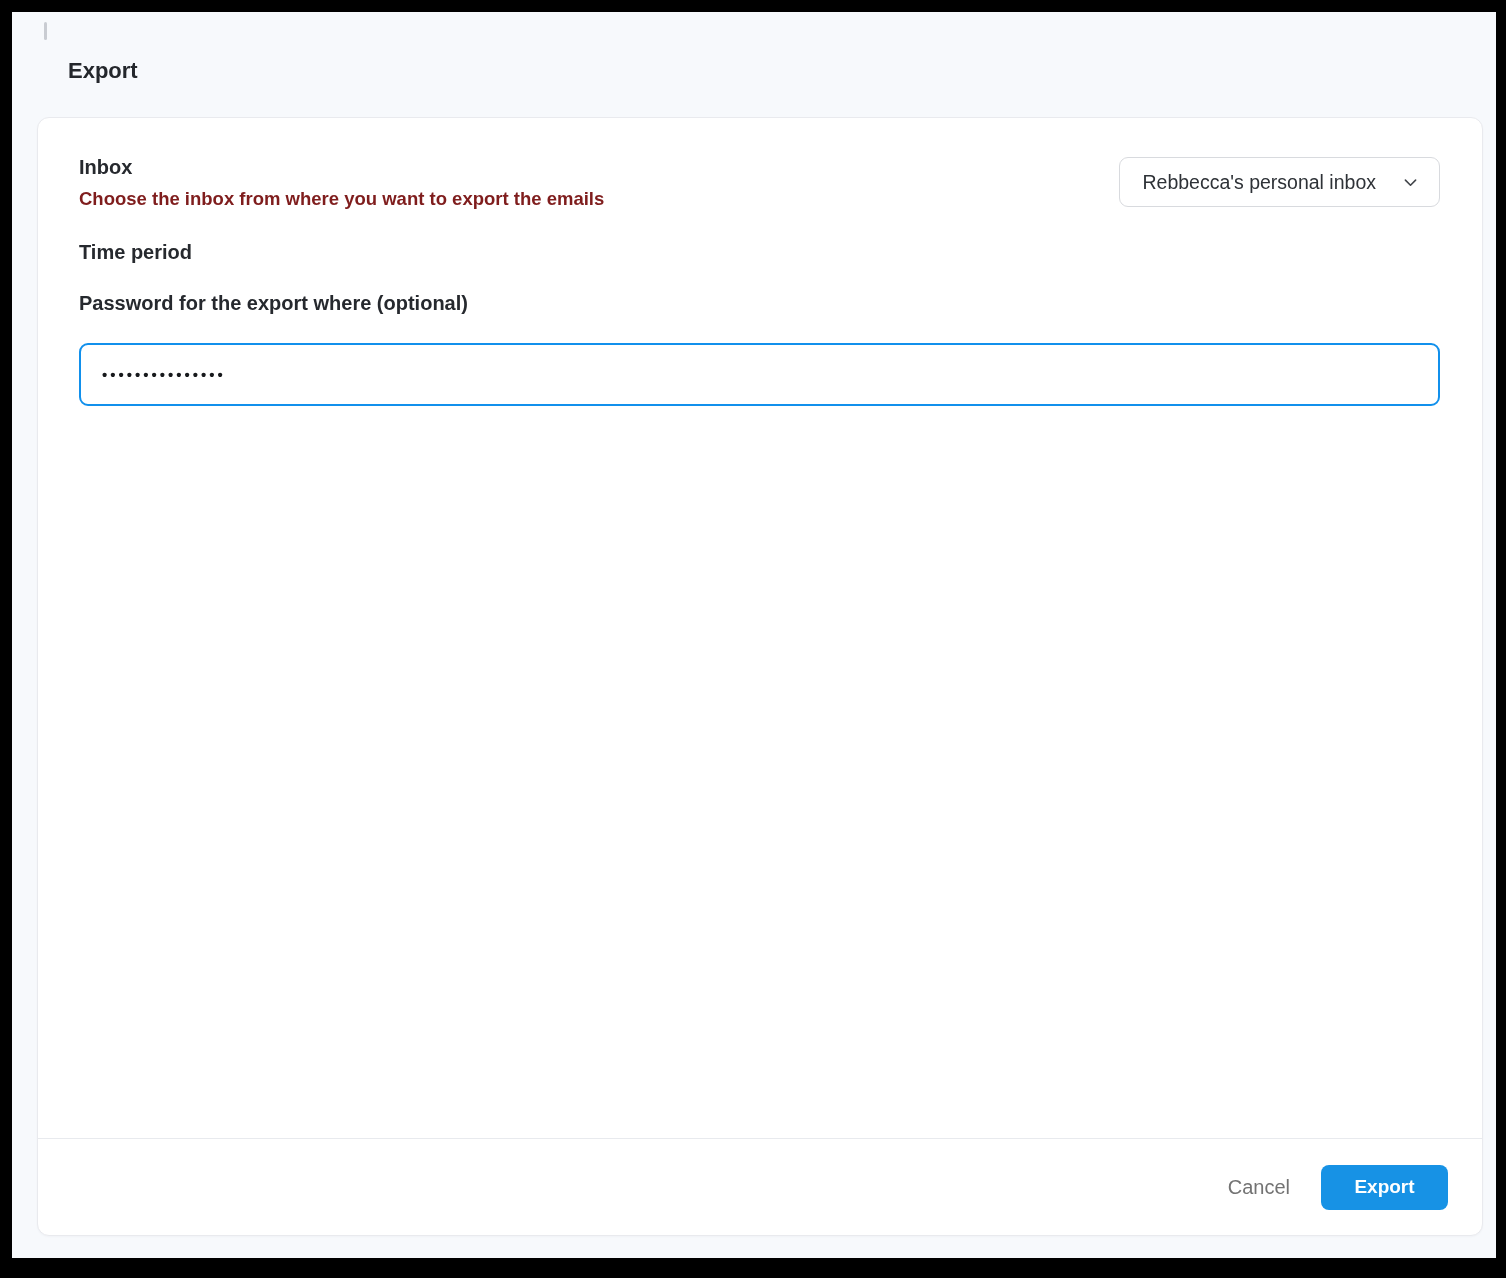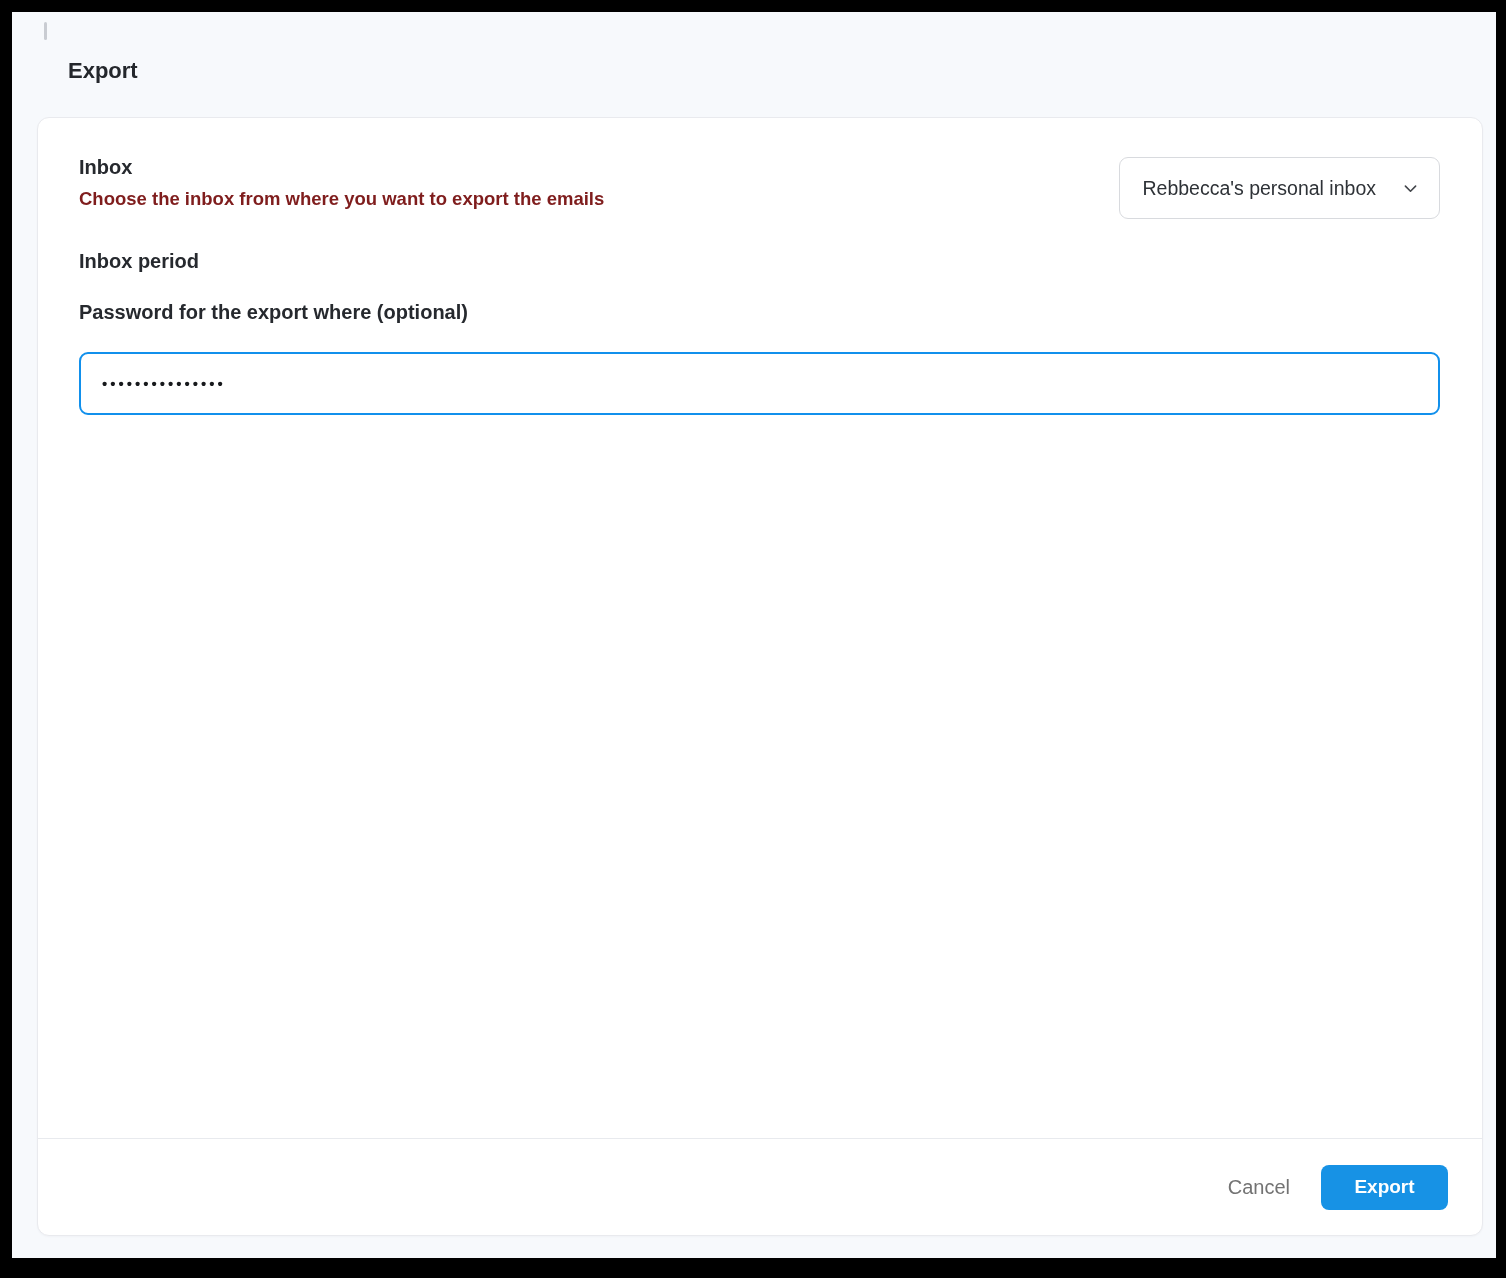--- a/index.html
+++ b/index.html
@@ -77,21 +77,21 @@
     font-size: 18.5px;
     line-height: 22px;
     font-weight: 700;
     color: #7f1d1d;
   }
   
   .select {
     display: inline-flex;
     align-items: center;
     margin-top: 2px;
-    height: 62px;
+    height: 50px;
     padding: 0 20px 0 22px;
     background: #ffffff;
     border: 1px solid #d8dade;
     border-radius: 9px;
     cursor: pointer;
     flex: 0 0 auto;
   }
   .select .select-value {
     font-size: 19.5px;
     color: #2e3237;
@@ -174,21 +174,21 @@
           <span class="select-value">Rebbecca's personal inbox</span>
           <span class="chevron">
             <svg width="17" height="17" viewBox="0 0 16 16">
                 <path d="M3.2 5.8 L8 10.6 L12.8 5.8" fill="none" stroke="#43464b" stroke-width="1.5" stroke-linecap="round" stroke-linejoin="round"></path>
               </svg>
           </span>
         </div>
       </div>
 
       <div class="form-row center row-gap-1">
-        <div class="field-label">Inbox period</div>
+        <div class="field-label">Time period</div>
       </div>
 
       <div class="field-label password-label">Password for the export where (optional)</div>
       <input class="password-input" type="text" value="•••••••••••••••" style="">
 
     </div>
 
     <div class="card-footer">
       <button class="btn-text">Cancel</button>
       <button class="btn-primary">Export</button>

